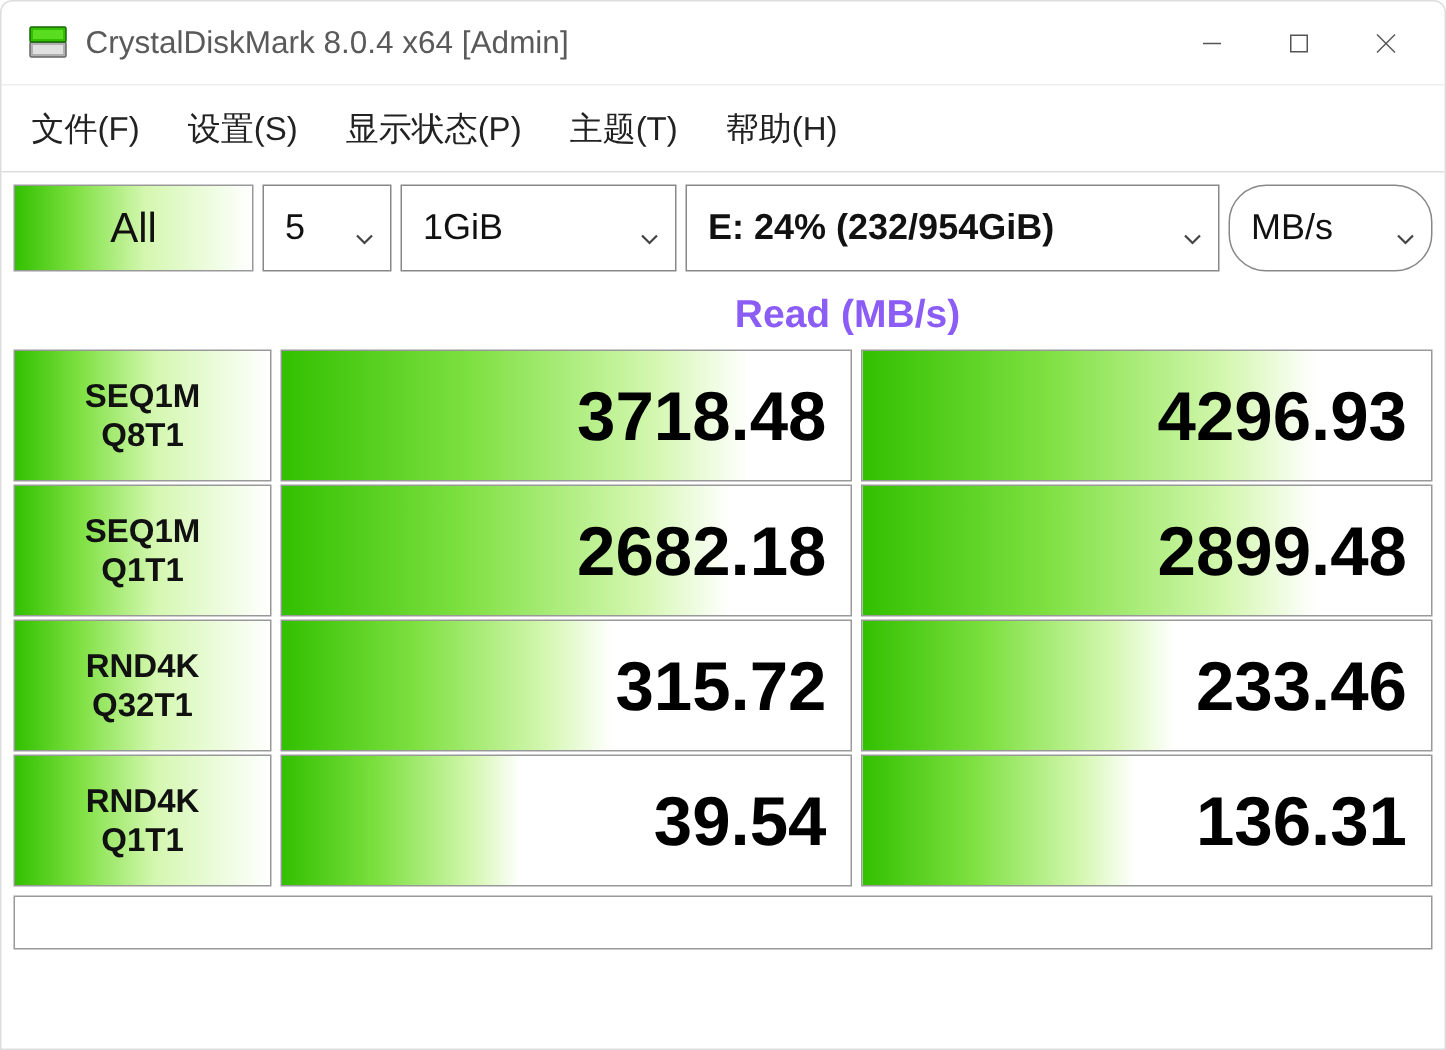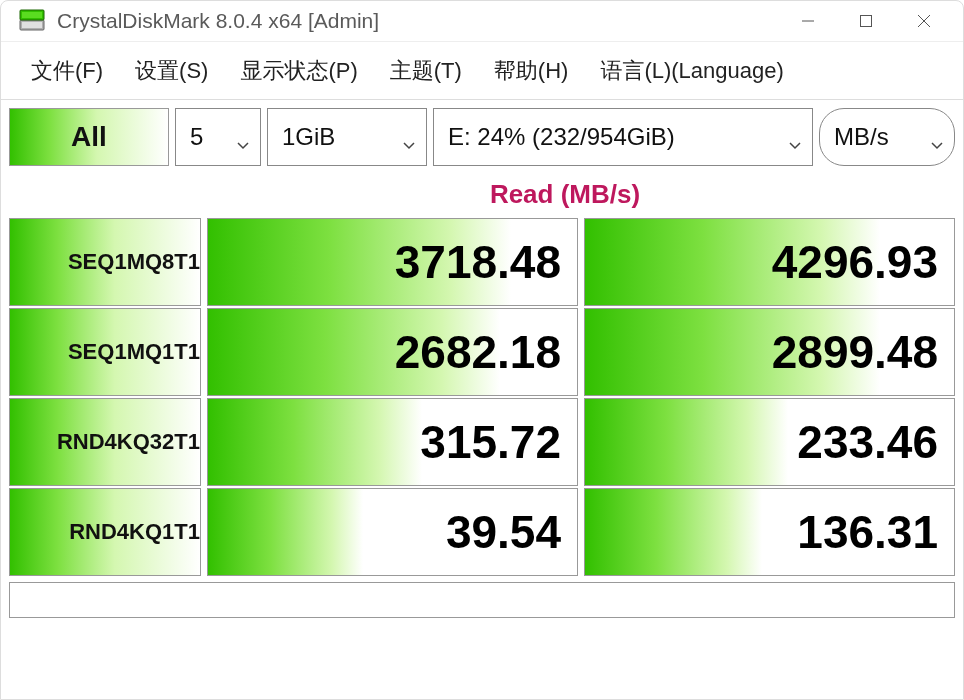--- a/index.html
+++ b/index.html
@@ -7,41 +7,41 @@
     font-family: "Segoe UI", "Microsoft YaHei", Arial, sans-serif;
     background: #fff;
     width: 964px;
     height: 700px;
     overflow: hidden;
     border: 1px solid #ddd;
     border-radius: 8px 8px 0 0;
   }
   
   .titlebar {
-    height: 41px;
+    height: 56px;
     display: flex;
     align-items: center;
     padding: 0 10px 0 18px;
     border-bottom: 1px solid #eee;
   }
   .app-icon { width: 26px; height: 26px; margin-right: 12px; }
   .title-text { flex: 1; color: #5a5a5a; font-size: 21px; }
   .winbtn {
     width: 58px; height: 100%;
     display: flex; align-items: center; justify-content: center;
     color: #555;
   }
   .winbtn svg { width: 14px; height: 14px; stroke: #555; fill: none; stroke-width: 1; }
 
   
   .menubar {
     height: 58px;
     display: flex;
     align-items: center;
-    padding: 0 14px;
+    padding: 0 4px;
     border-bottom: 1px solid #ddd;
     gap: 0;
   }
   .menuitem {
     font-size: 22px;
     color: #222;
     padding: 0 16px;
     height: 100%;
     display: flex;
     align-items: center;
@@ -51,21 +51,21 @@
   .content {
     padding: 8px 8px 4px 8px;
   }
   .row1 {
     display: flex; gap: 6px;
     height: 58px;
   }
   .all-btn {
     width: 160px;
     border: 1px solid #999;
-    font-size: 28px; font-weight: bold;
+    font-size: 28px; font-weight: normal;
     display:flex; align-items:center; justify-content:center;
     background: linear-gradient(to right, #32c000 0%, #7de040 25%, #d4f7b0 55%, #ffffff 100%);
     color:#111;
     text-align:right;
   }
   .combo {
     border: 1px solid #888;
     background: #fff;
     display: flex; align-items: center;
     font-size: 24px;
@@ -73,49 +73,49 @@
     padding: 0 10px 0 14px;
     position: relative;
   }
   .combo .label { flex:1; white-space:nowrap; }
   .combo .caret {
     width: 14px; height: 14px;
     margin-left: 10px;
   }
   .combo .caret svg { width:14px; height:14px; }
   .combo.count { width: 86px; }
-  .combo.size  { width: 160px; }
-  .combo.drive { flex: 1; }
+  .combo.size  { width: 184px; }
+  .combo.drive { flex: 1; font-weight: bold; }
   .combo.unit  { width: 136px; border-radius: 25px; }
 
   
   .row-headers {
     display:flex; gap:6px;
     height: 44px;
     margin-top: 6px;
   }
   .hdr-spacer { width: 160px; }
   .hdr {
     flex:1;
     display:flex; align-items:center; justify-content:center;
-    font-size: 26px; font-weight: bold; color:#be185d;
+    font-size: 26px; font-weight: bold; color:#8b5cf6;
   }
 
   
   .row-data {
     display:flex; gap:6px;
     height: 88px;
     margin-top: 2px;
   }
   .test-btn {
-    width: 192px;
+    width: 172px;
     border: 1px solid #999;
     background: linear-gradient(to right, #32c000 0%, #7de040 25%, #d4f7b0 55%, #ffffff 100%);
-    display:flex; flex-direction:row;
-    align-items:center; justify-content:flex-end;
+    display:flex; flex-direction:column;
+    align-items:center; justify-content:center;
     color:#111;
   }
   .test-btn .l1, .test-btn .l2 {
     font-size: 22px; font-weight: bold; line-height:1.2;
   }
   .val-cell {
     flex:1;
     border: 1px solid #999;
     display:flex; align-items:center; justify-content:flex-end;
     padding-right: 16px;
@@ -169,21 +169,20 @@
       </svg>
   </div>
 </div>
 
 <div class="menubar">
   <div class="menuitem">文件(F)</div>
   <div class="menuitem">设置(S)</div>
   <div class="menuitem">显示状态(P)</div>
   <div class="menuitem">主题(T)</div>
   <div class="menuitem">帮助(H)</div>
-  <div class="menuitem">语言(L)(Language)</div>
 </div>
 
 <div class="content">
   <div class="row1">
     <div class="all-btn">
         <span>All</span>
       </div>
     <div class="combo count">
       <span class="label">5</span>
       <span class="caret"><svg viewBox="0 0 14 14">

